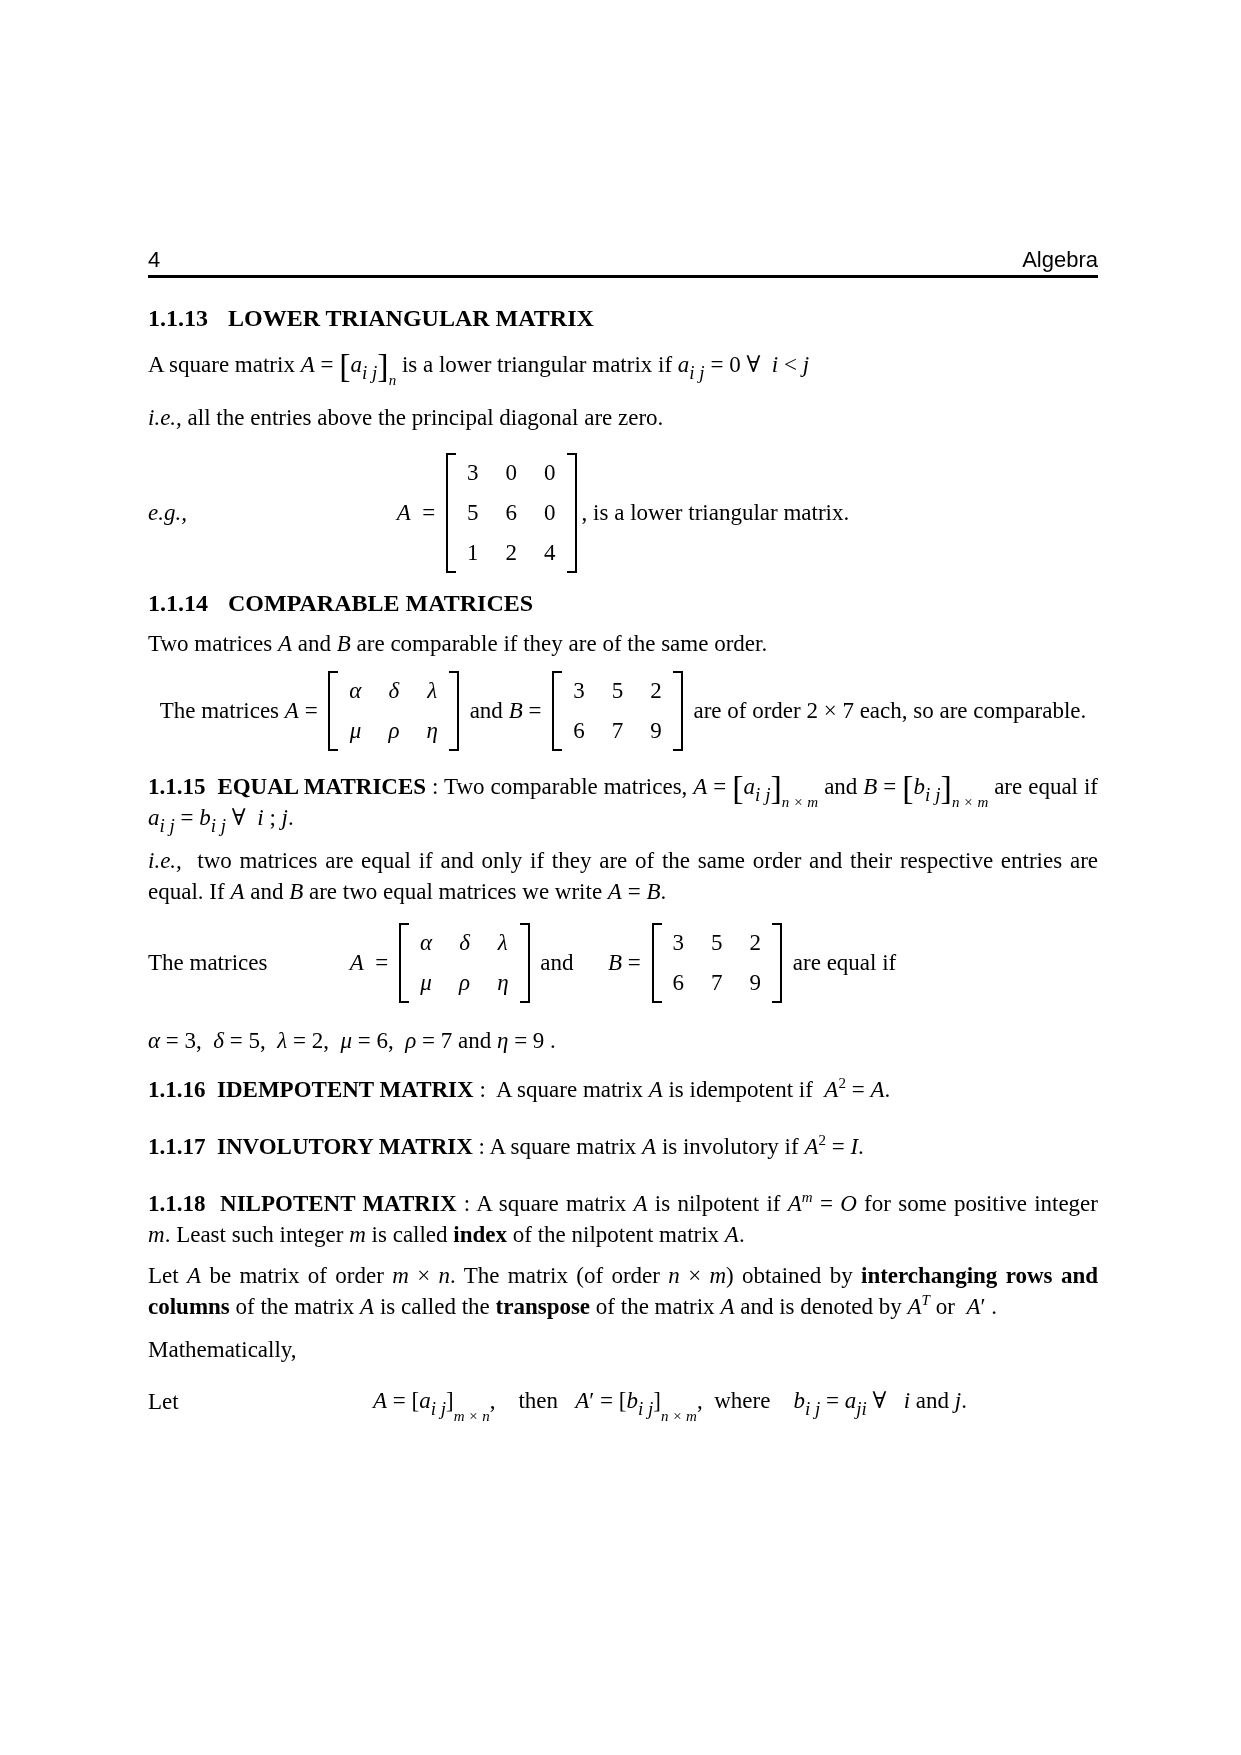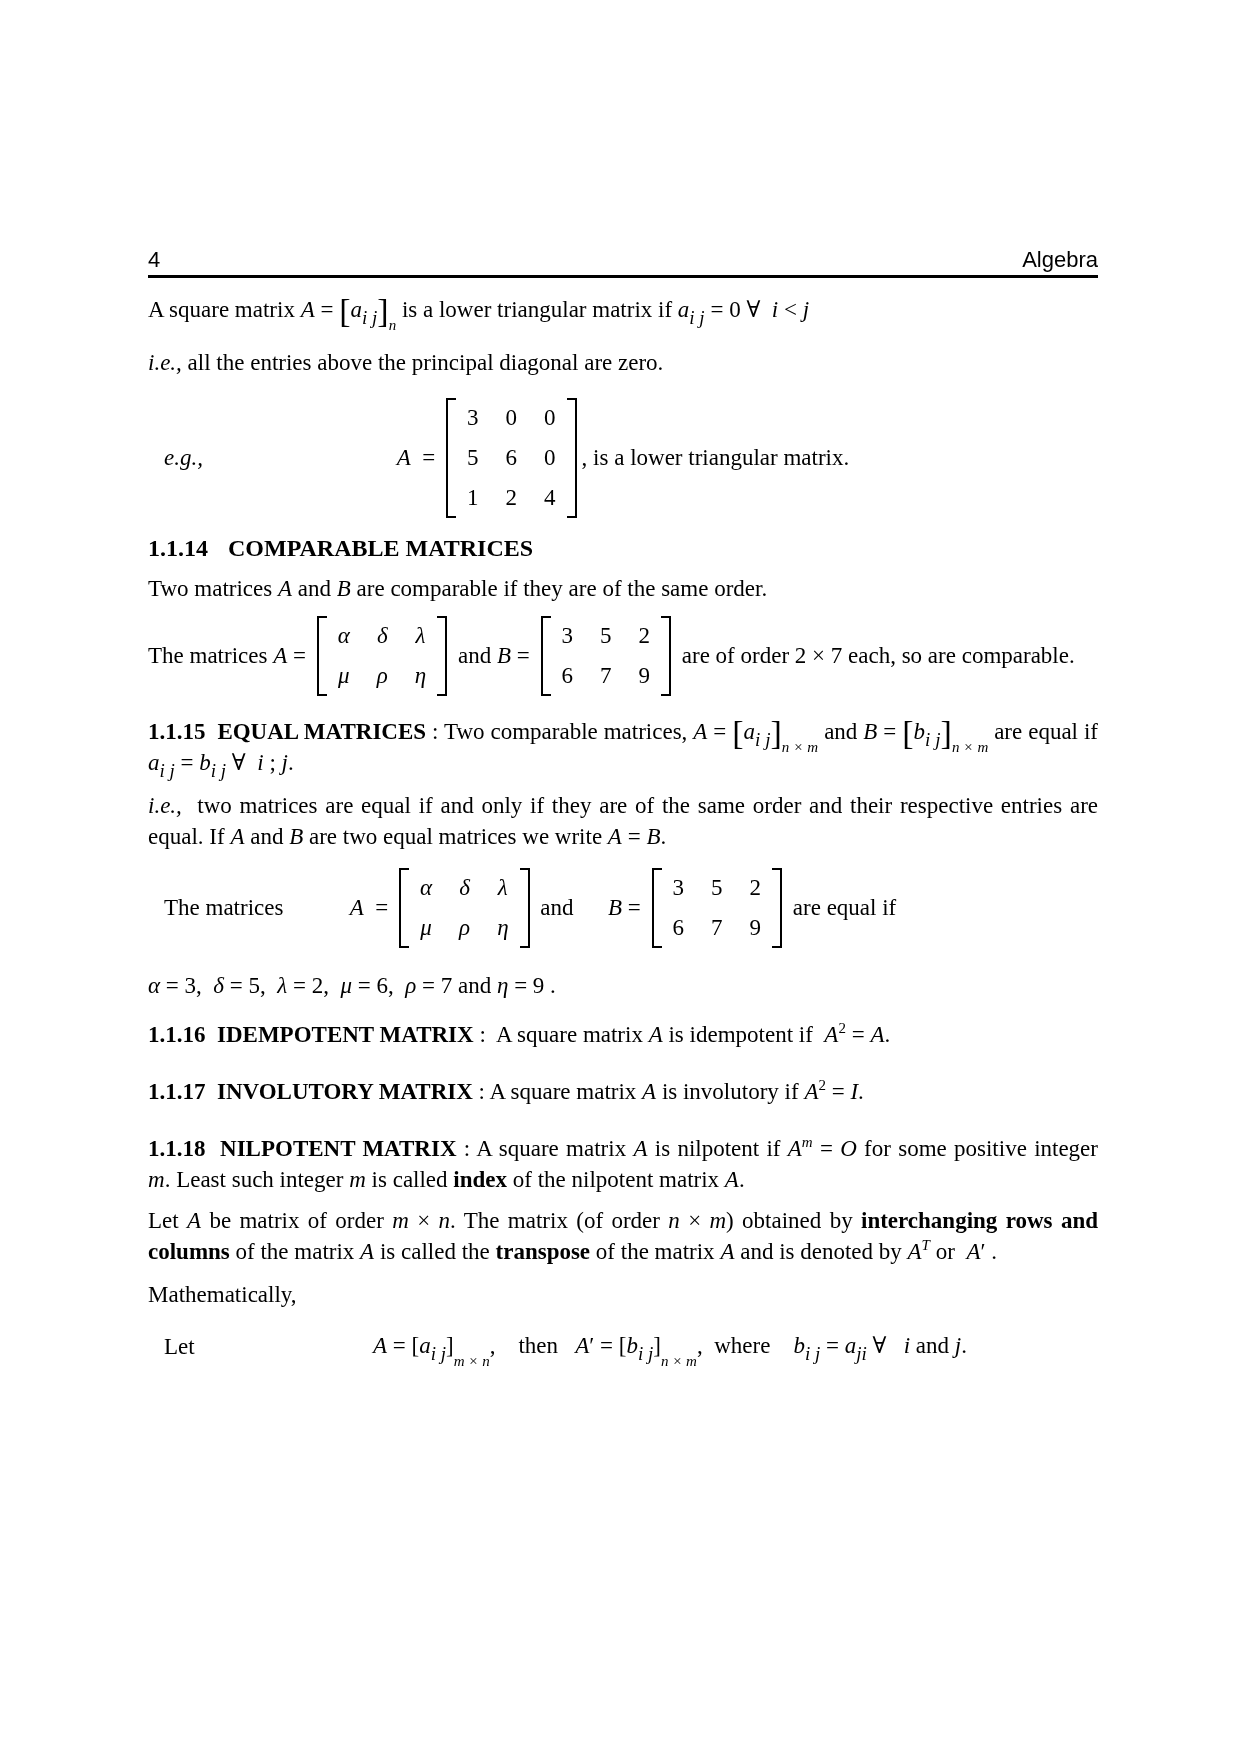--- a/index.html
+++ b/index.html
@@ -36,24 +36,24 @@
   .run-r { }
   .run-i { font-style: italic; }
   .run-b { font-weight: bold; }
   .run-sub   { font-size: 19px; font-style: italic; vertical-align: -7px;  line-height: 0; }
   .run-sublow{ font-size: 15px; font-style: italic; vertical-align: -13px; line-height: 0; }
   .run-sup   { font-size: 15px; vertical-align: 9px; line-height: 0; }
   .run-supi  { font-size: 15px; font-style: italic; vertical-align: 9px; line-height: 0; }
   .run-lb, .run-rb { font-size: 34px; line-height: 0; vertical-align: -5px; }
 
   .disp { position: relative; display: flex; align-items: center; justify-content: center; font-size: 23px; }
-  .disp-label { position: absolute; left: 16px; top: 50%; transform: translateY(-50%); font-style: italic; }
+  .disp-label { position: absolute; left: 0; top: 50%; transform: translateY(-50%); font-style: italic; }
   .disp-label.roman { font-style: normal; }
   .disp-center { display: inline-flex; align-items: center; white-space: pre; }
-  .disp-row { position: relative; display: flex; align-items: center; justify-content: flex-start; font-size: 23px; }
+  .disp-row { position: relative; display: flex; align-items: center; justify-content: center; font-size: 23px; }
   .disp-left-indent { justify-content: flex-start; }
   .disp-left-indent .disp-center { margin-left: 225px; }
   .runs { white-space: pre-wrap; }
 
   .matrix { display: inline-flex; align-items: stretch; margin: 0 5px; }
   .m-bracket { width: 10px; }
   .m-left  { border: 2px solid #000; border-right: none; }
   .m-right { border: 2px solid #000; border-left: none; }
   .m-grid { display: grid; column-gap: 27px; row-gap: 14px; padding: 7px 11px; justify-items: center; align-items: center; }
   .m-it .m-cell { font-style: italic; }
@@ -64,20 +64,21 @@
 <div class="page">
   <div class="content">
 
     <div class="page-header">
       <span>4</span>
       <span>Algebra</span>
     </div>
     <div class="rule"></div>
 
     <section>
+      <h2 class="shead mt26"><span class="snum">1.1.13</span><span>LOWER TRIANGULAR MATRIX</span></h2>
       <p class="para noj mt16"><span class="run-r">A square matrix </span><span class="run-i">A</span><span class="run-r"> = </span><span class="run-lb">[</span><span class="run-i">a</span><span class="run-sub">i j</span><span class="run-rb">]</span><span class="run-sublow">n</span><span class="run-r"> is a lower triangular matrix if </span><span class="run-i">a</span><span class="run-sub">i j</span><span class="run-r"> = 0 </span><span class="run-r">∀</span><span class="run-r">&nbsp; </span><span class="run-i">i</span><span class="run-r"> &lt; </span><span class="run-i">j</span></p>
       <p class="para noj mt14"><span class="run-i">i.e.,</span><span class="run-r"> all the entries above the principal diagonal are zero.</span></p>
       <div class="disp mt20" style="margin-bottom:10px;">
         <span class="disp-label">e.g.,</span>
         <span class="disp-center">
           <span class="runs"><span class="run-i">A</span><span class="run-r">&nbsp; =&nbsp;</span></span>
           <span class="matrix"><span class="m-bracket m-left"></span><span class="m-grid" style="grid-template-columns: repeat(3, auto);"><span class="m-cell">3</span><span class="m-cell">0</span><span class="m-cell">0</span><span class="m-cell">5</span><span class="m-cell">6</span><span class="m-cell">0</span><span class="m-cell">1</span><span class="m-cell">2</span><span class="m-cell">4</span></span><span class="m-bracket m-right"></span></span>
           <span class="runs"><span class="run-r">, is a lower triangular matrix.</span></span>
         </span>
       </div>

